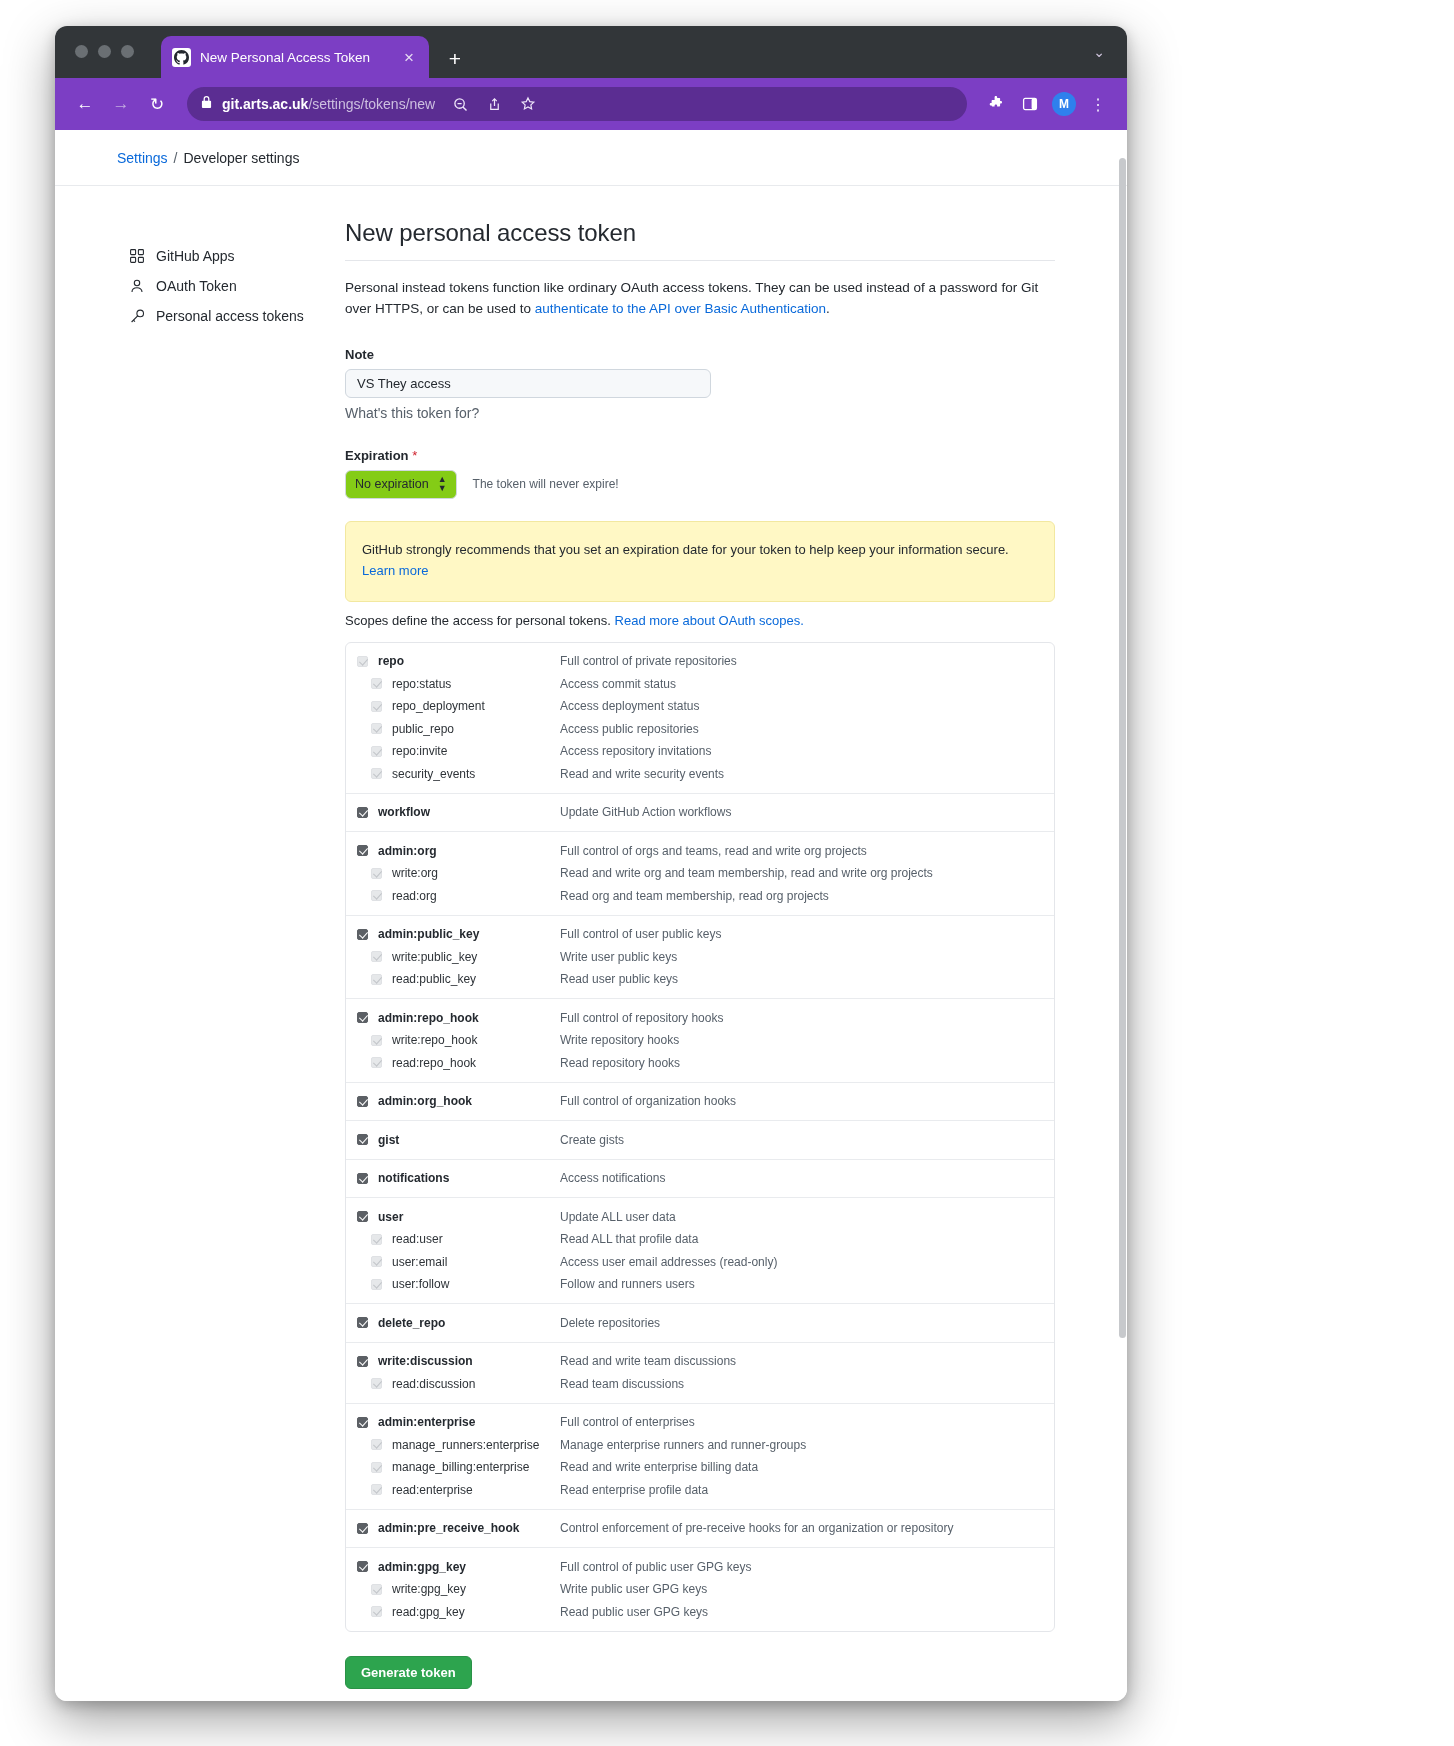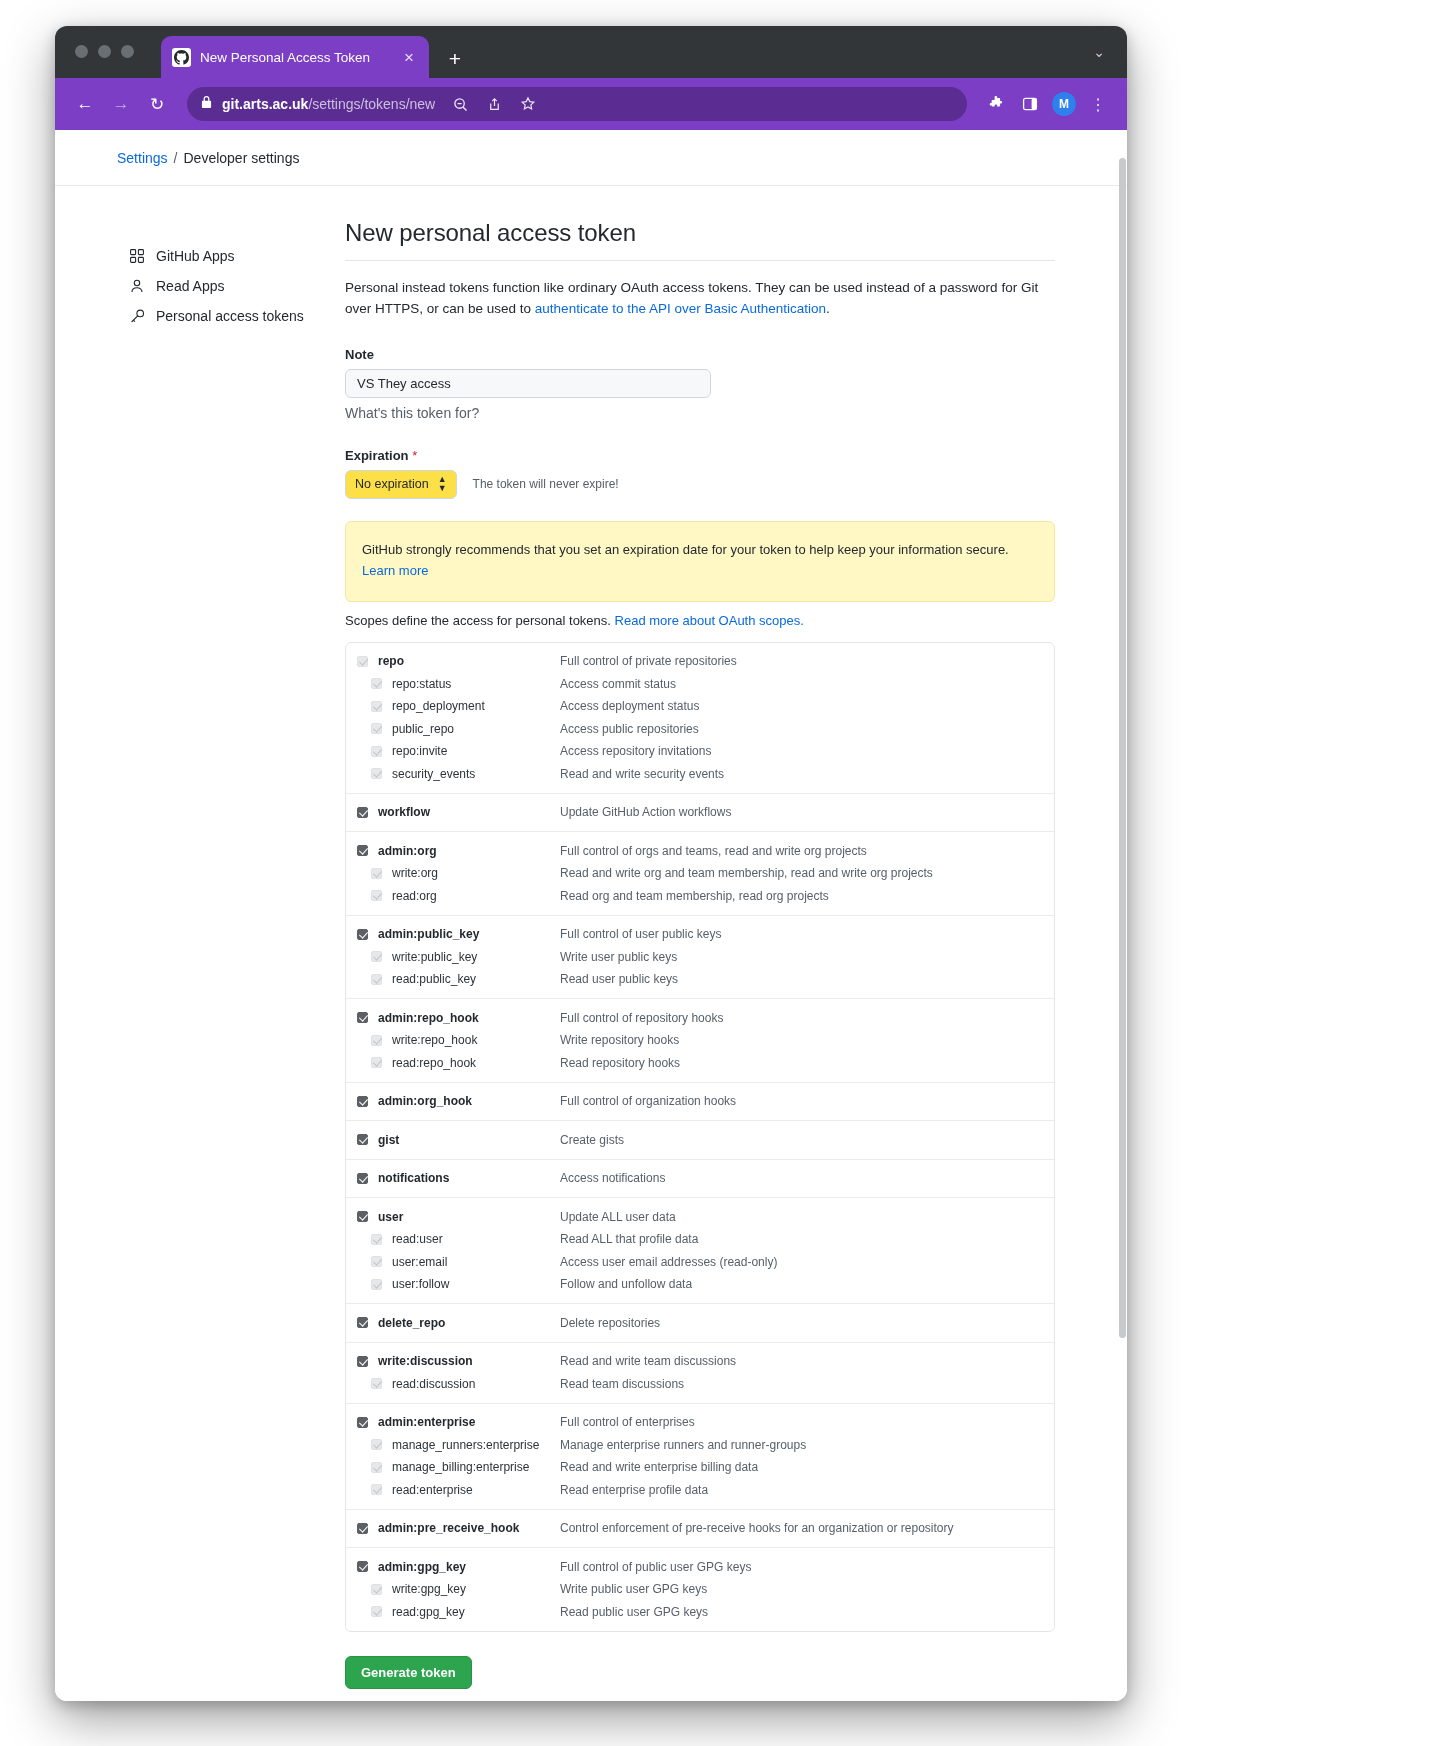--- a/index.html
+++ b/index.html
@@ -160,21 +160,21 @@
     font-size: 13px; color: #24292f;
     padding: 0 11px;
     display: flex; align-items: center;
   }
   .field-help { font-size: 14px; color: #57606a; margin-top: 7px; }
 
   #expiration-row { display: flex; align-items: center; gap: 16px; }
   #expiration-select {
     height: 29px; min-width: 102px;
     border: 1px solid #d0d7de; border-radius: 6px;
-    background: #fde047;
+    background: #84cc16;
     font-size: 12.5px; color: #24292f;
     padding: 0 9px;
     display: flex; align-items: center; gap: 9px;
   }
   .sel-arrows { font-size: 9px; line-height: 1.05; color: #24292f; display: flex; flex-direction: column; }
   #expiration-note { font-size: 12px; color: #57606a; }
 
   #warning-banner {
     margin-top: 22px;
     background: #fff8c5;
@@ -350,21 +350,21 @@
             </span>
             <span>GitHub Apps</span>
           </div>
           <div class="side-item">
             <span class="side-ico">
               <svg width="14" height="14" viewBox="0 0 14 14">
                   <circle cx="7" cy="4" r="2.7" fill="none" stroke="#24292f" stroke-width="1.1"></circle>
                   <path d="M2 13c0-2.6 2.2-4.3 5-4.3s5 1.7 5 4.3" fill="none" stroke="#24292f" stroke-width="1.1"></path>
                 </svg>
             </span>
-            <span>Read Apps</span>
+            <span>OAuth Token</span>
           </div>
           <div class="side-item">
             <span class="side-ico">
               <svg width="15" height="15" viewBox="0 0 15 15">
                   <circle cx="10.2" cy="4.4" r="3.3" fill="none" stroke="#24292f" stroke-width="1.1"></circle>
                   <path d="M7.9 6.7 1.6 13" fill="none" stroke="#24292f" stroke-width="1.1"></path>
                   <path d="M3.4 11.2l1.5 1.5" fill="none" stroke="#24292f" stroke-width="1.1"></path>
                 </svg>
             </span>
             <span>Personal access tokens</span>
@@ -532,21 +532,21 @@
                   <span class="scope-desc">Read ALL that profile data</span>
                 </div>
                 <div class="scope-row child">
                   <span class="cb off"></span>
                   <span class="scope-name">user:email</span>
                   <span class="scope-desc">Access user email addresses (read-only)</span>
                 </div>
                 <div class="scope-row child">
                   <span class="cb off"></span>
                   <span class="scope-name">user:follow</span>
-                  <span class="scope-desc">Follow and unfollow data</span>
+                  <span class="scope-desc">Follow and runners users</span>
                 </div>
               </div>
               <div class="scope-group">
                 <div class="scope-row parent">
                   <span class="cb on"></span>
                   <span class="scope-name">delete_repo</span>
                   <span class="scope-desc">Delete repositories</span>
                 </div>
               </div>
               <div class="scope-group">

